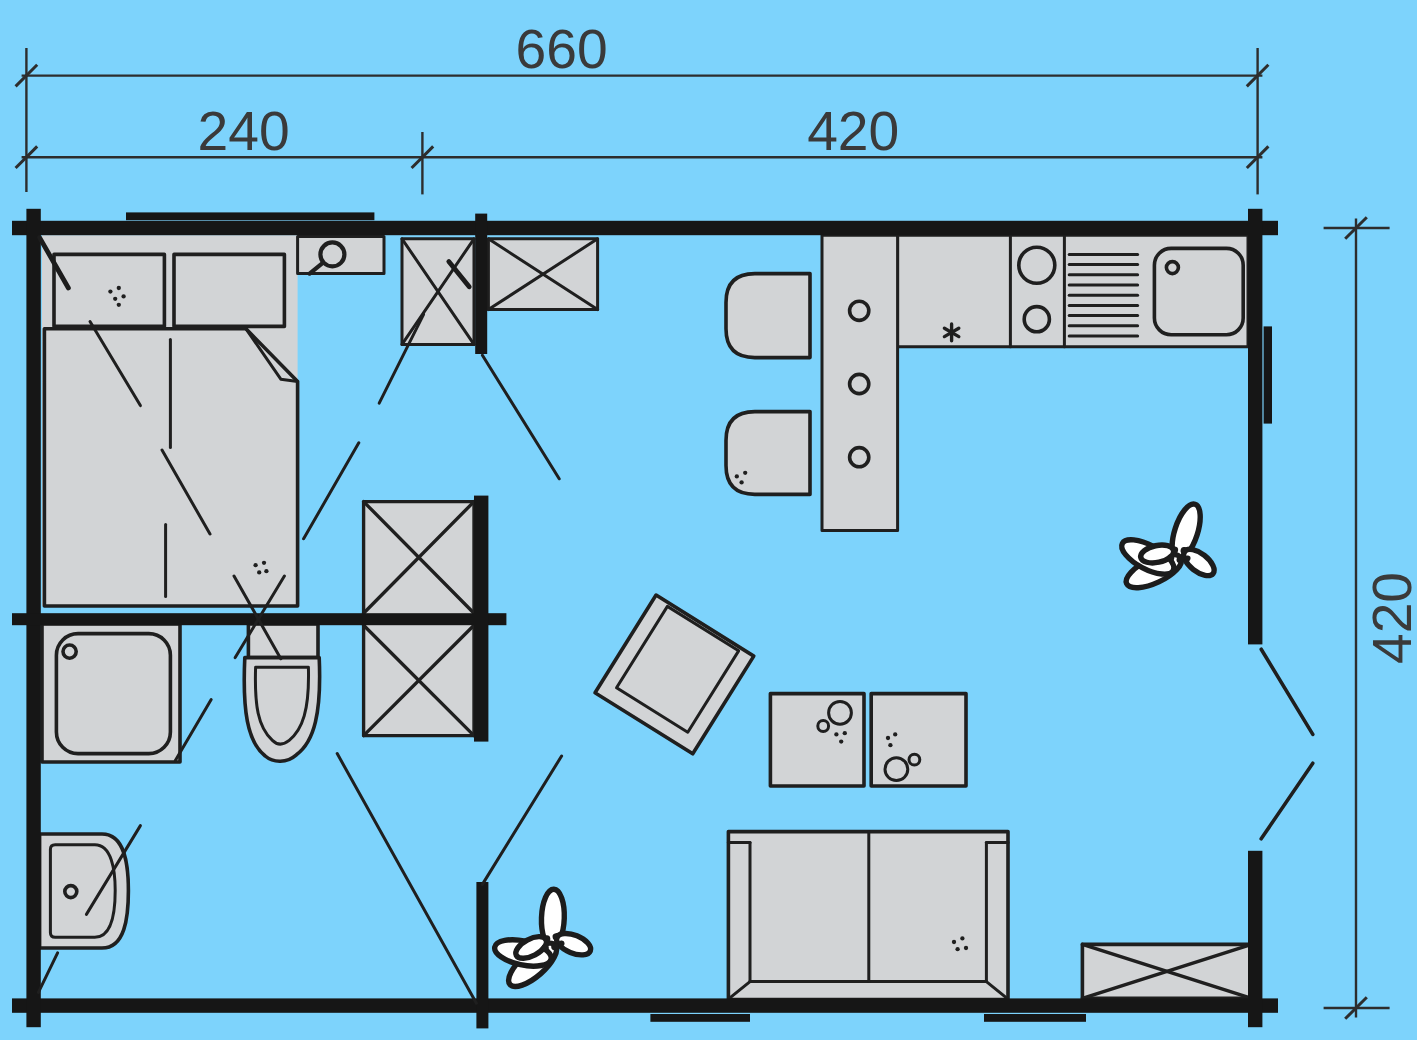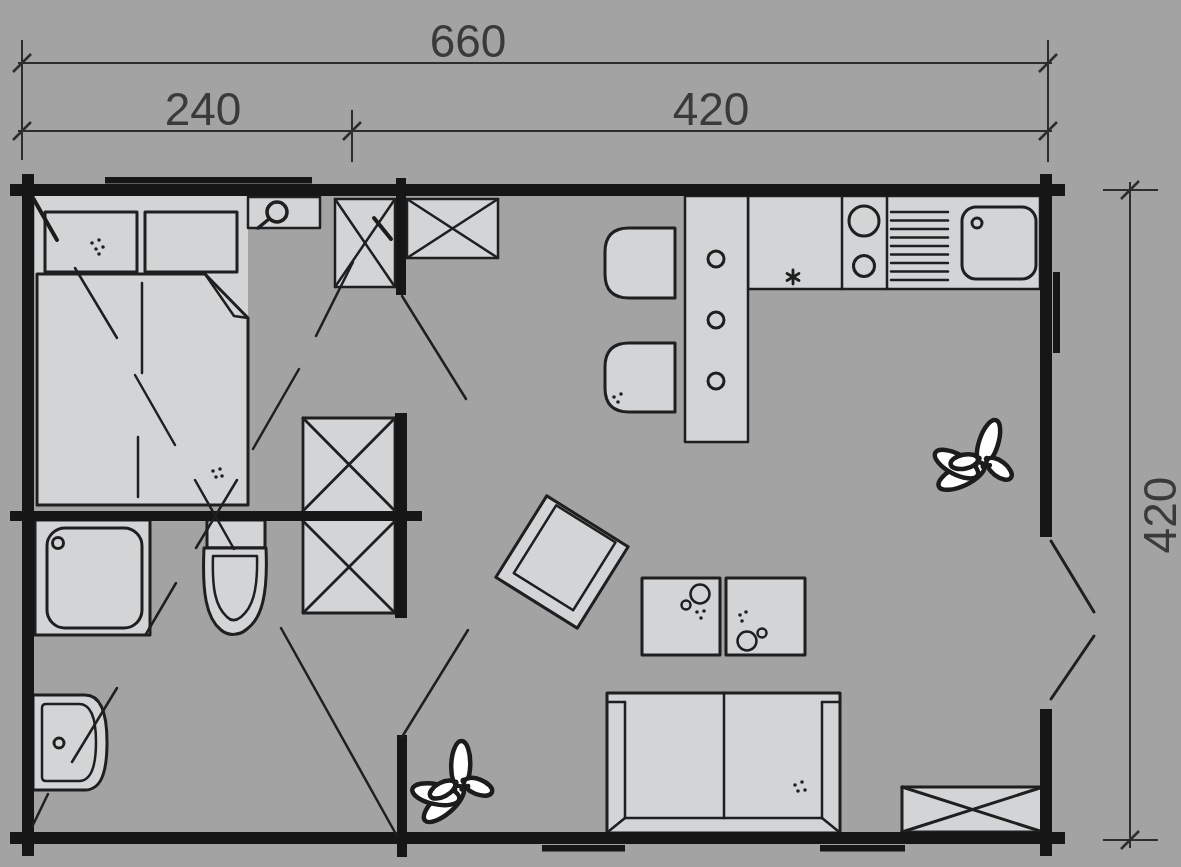--- a/index.html
+++ b/index.html
@@ -1,19 +1,19 @@
 <!DOCTYPE html>
 <html><head>
 <meta charset="utf-8">
 <style>
   html,body{margin:0;padding:0;background:#ffffff;}
   .stage{
     position:relative;
     width:1181px;height:867px;
-    background:#a3a3a3;
+    background:#7dd3fc;
     font-family:"Liberation Sans", sans-serif;
     overflow:hidden;
   }
   svg{display:block;width:1181px;height:867px;}
   .dim-text{
     font-family:"Liberation Sans", sans-serif;
     font-size:46px;
     fill:#3a3a3a;
     font-weight:400;
   }

